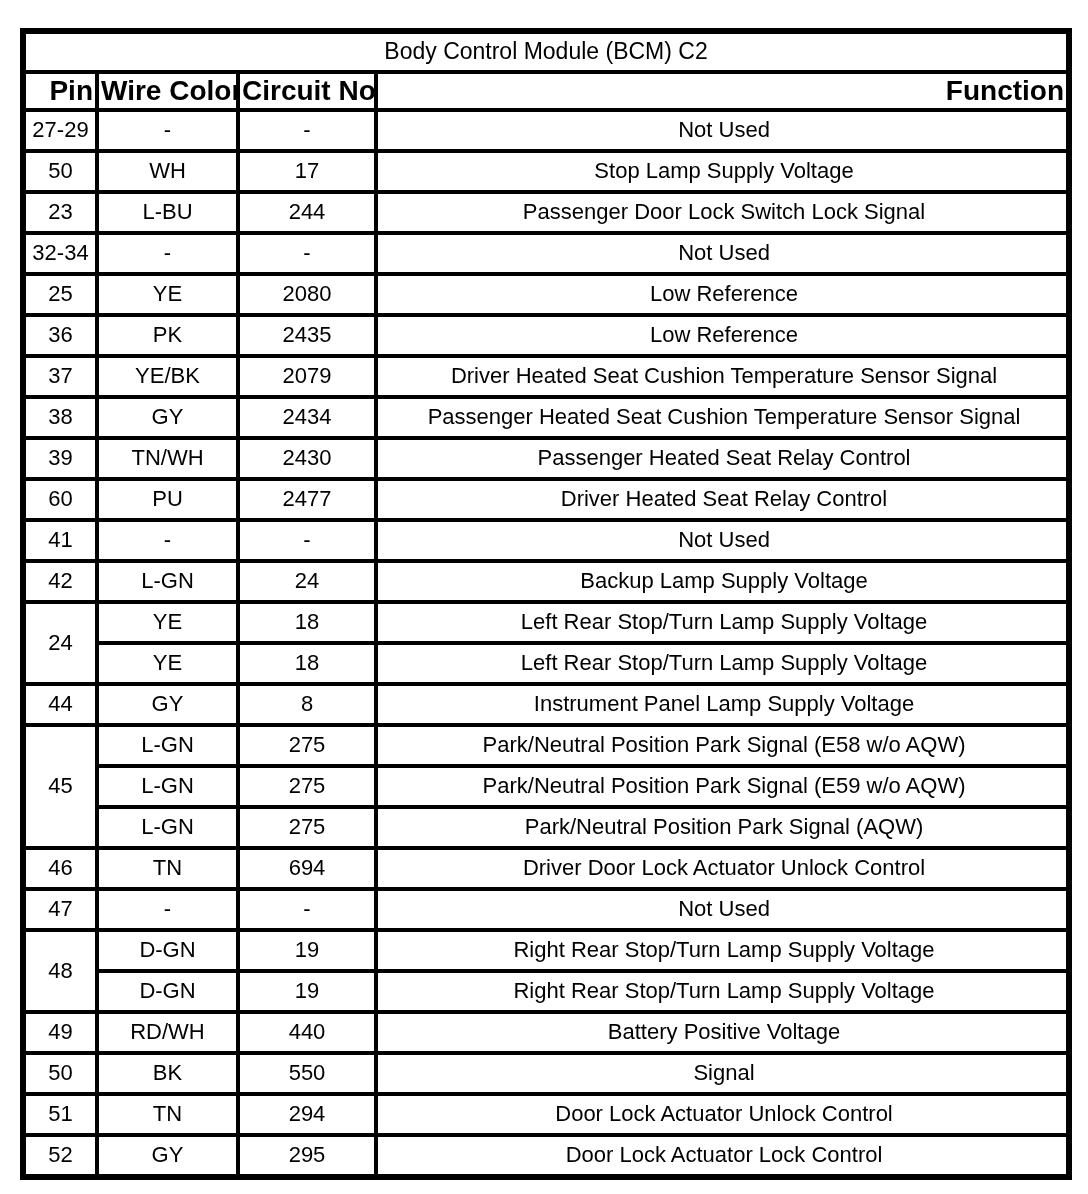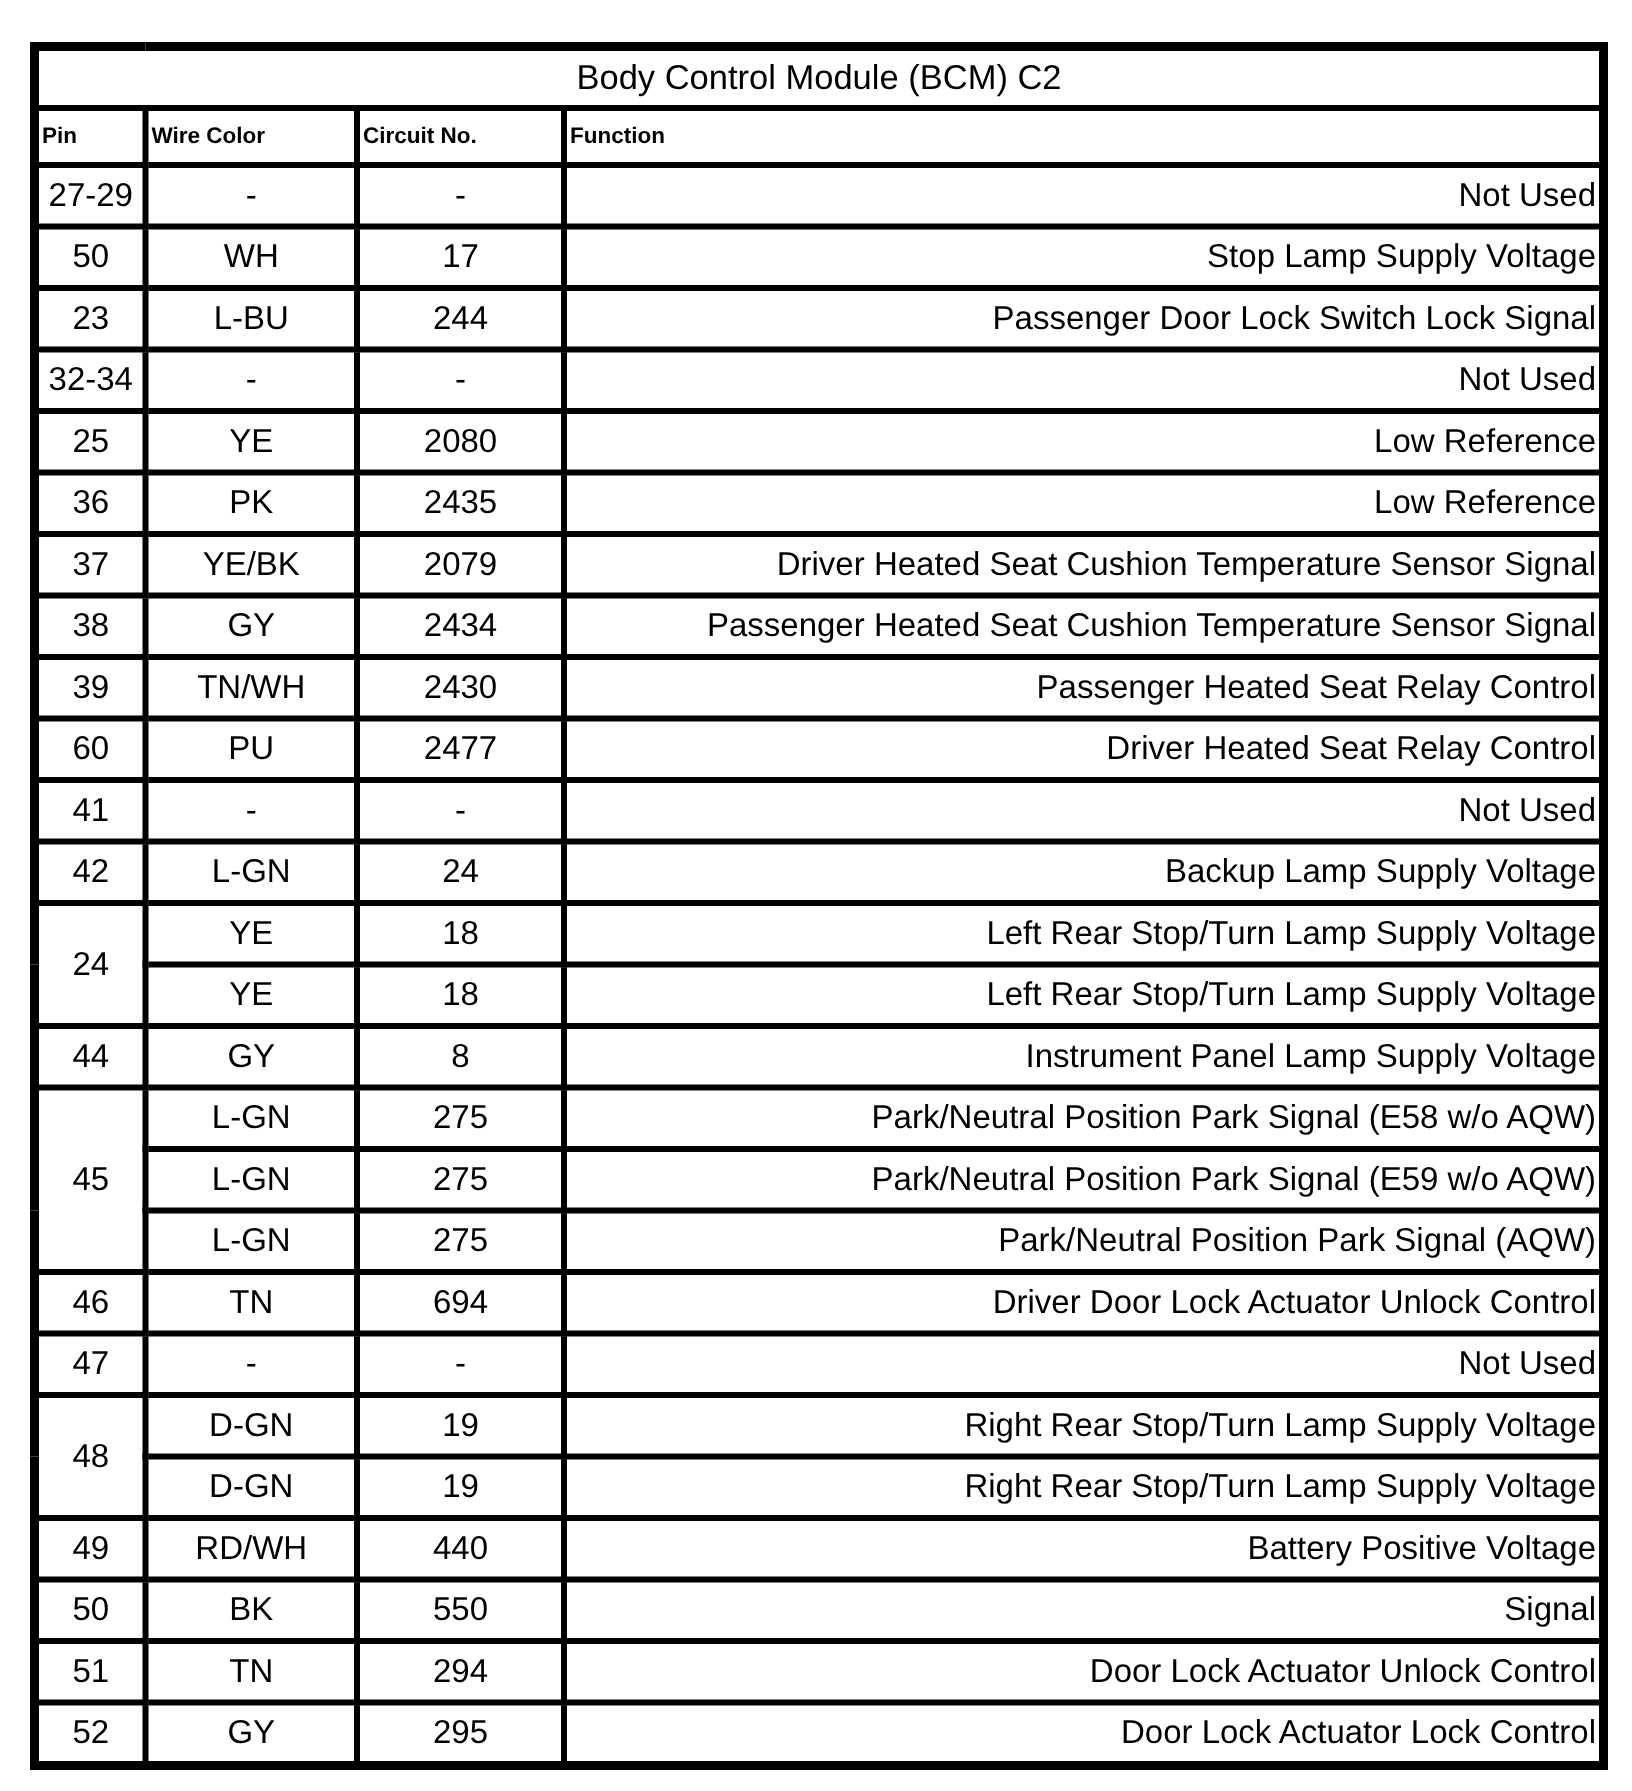--- a/index.html
+++ b/index.html
@@ -38,33 +38,33 @@
   }
   tr.title-row th {
     height: 36px;
     font-size: 23px;
     font-weight: normal;
     text-align: center;
     border-bottom: 4px solid #000000;
   }
   tr.header-row th {
     height: 34px;
-    font-size: 15px;
+    font-size: 28px;
     font-weight: bold;
-    text-align: left;
+    text-align: right;
   }
   tbody td {
     height: 37px;
     font-weight: normal;
   }
   td.pin, td.wire, td.circuit {
     text-align: center;
   }
   td.func {
-    text-align: right;
+    text-align: center;
     padding-left: 6px;
   }
   
   tr.sub-row td {
     border-top-width: 3px;
   }
 </style>
 </head>
 <body>
 

